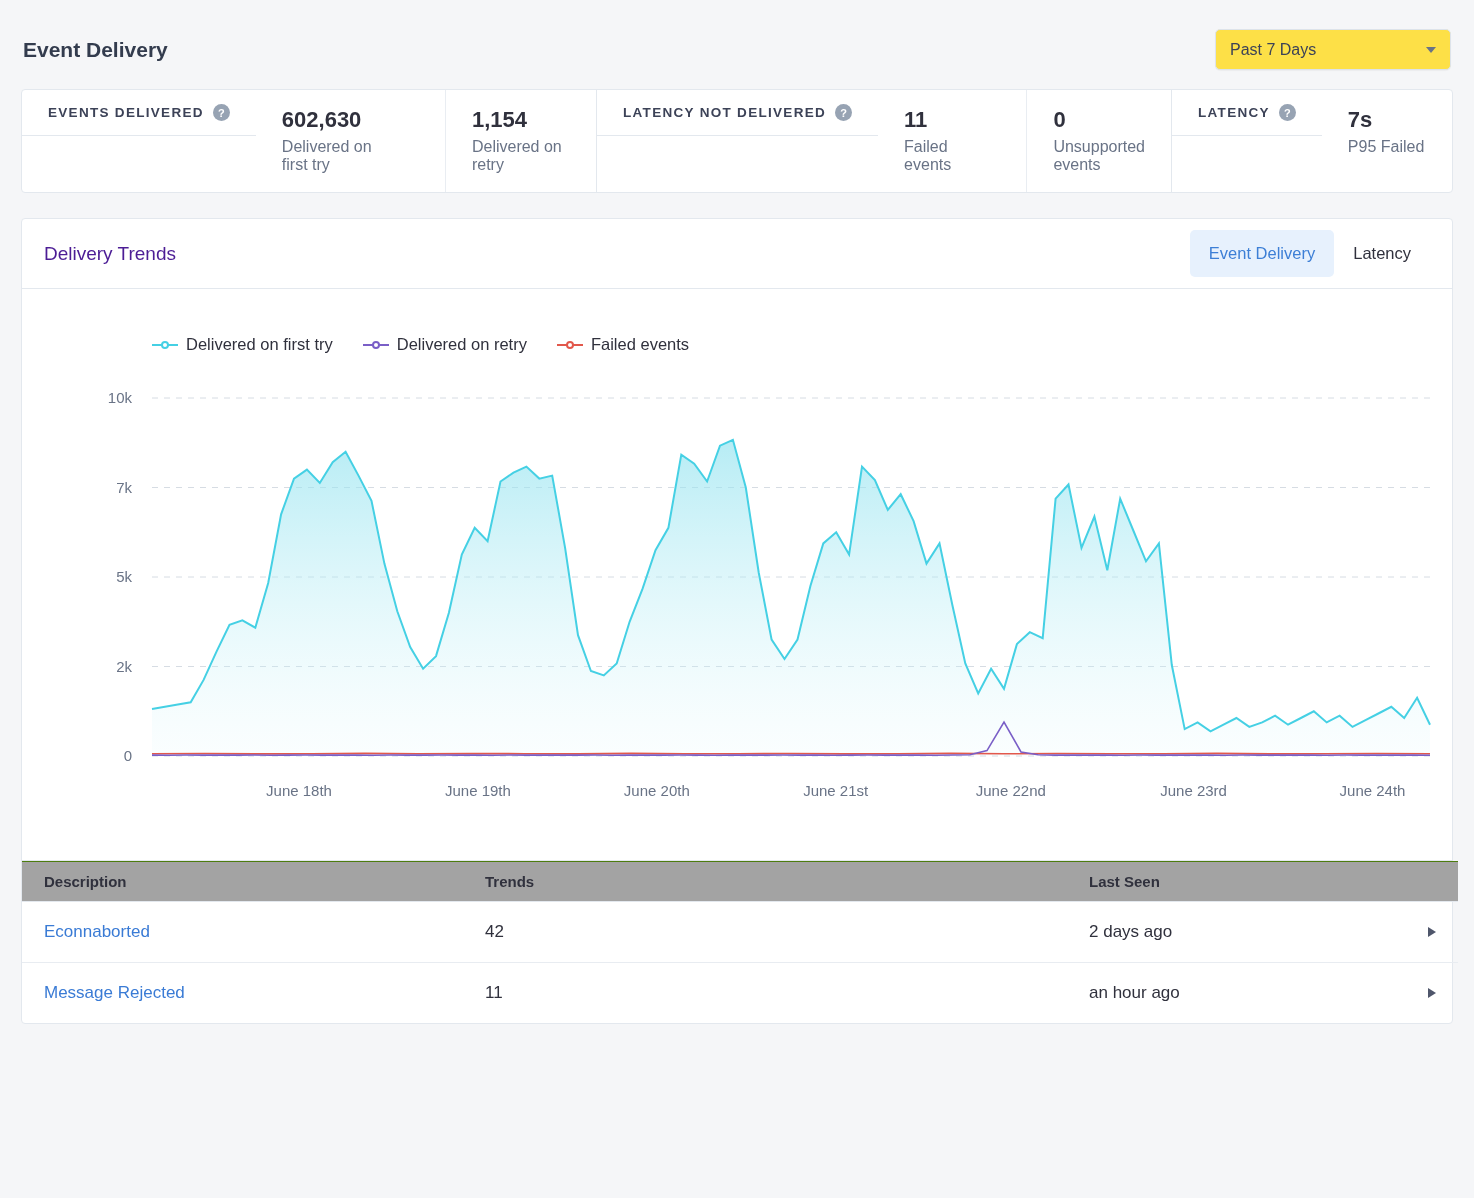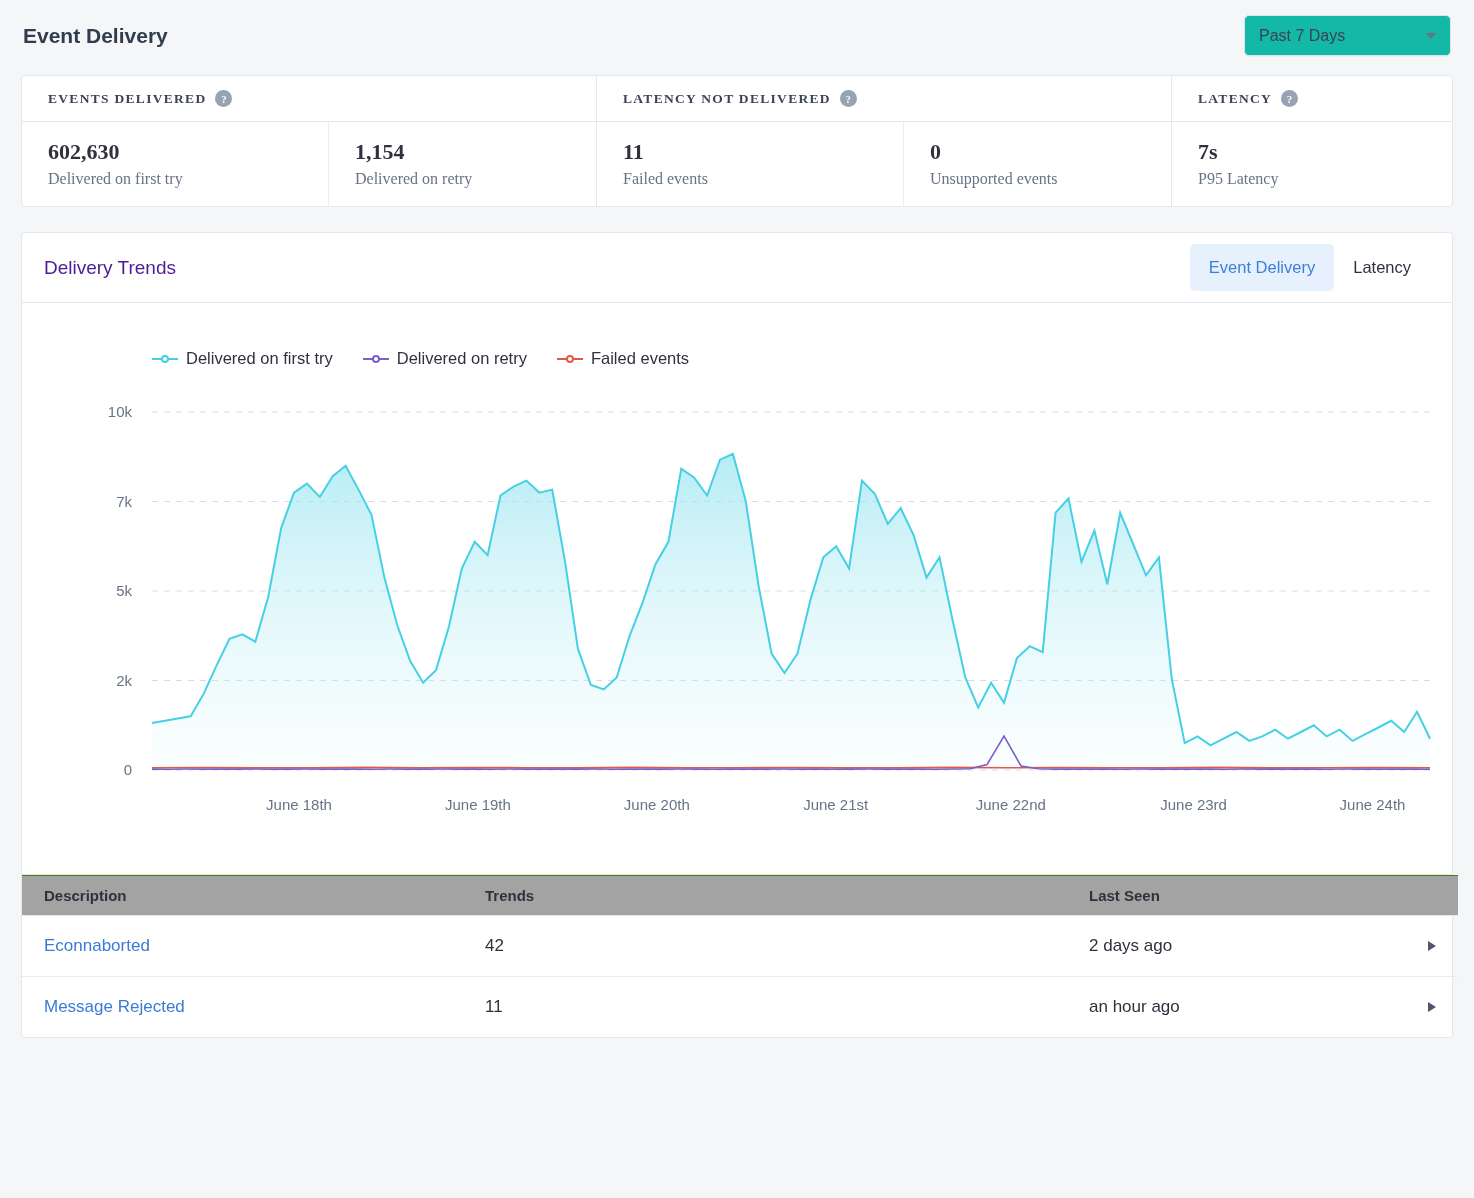--- a/index.html
+++ b/index.html
@@ -2,39 +2,39 @@
 <html><head>
 <meta charset="utf-8">
 <style>
   * { box-sizing: border-box; margin: 0; padding: 0; }
   html,body { width: 1474px; height: 1198px; overflow: hidden; }
   body {
     background: #f5f6f8;
     font-family: "Liberation Sans", sans-serif;
     color: #30313d;
   }
-  .page { padding: 0 21px; }
+  .page { padding: 14px 21px; }
 
   
   .topbar { display: flex; justify-content: space-between; align-items: center; padding: 15px 2px 19px 2px; }
   .page-title { font-size: 21px; font-weight: 700; color: #333c4e; }
   .range-select {
     display: flex; align-items: center; justify-content: space-between;
-    width: 207px; height: 41px; background: #14b8a6;
+    width: 236px; height: 41px; background: #fde047;
     border: 1px solid #dde3ea; border-radius: 5px; padding: 0 14px;
     font-size: 16px; color: #3c4257; cursor: pointer;
     box-shadow: 0 1px 1px rgba(0,0,0,0.04);
   }
   .caret-down { width: 0; height: 0; border-left: 5px solid transparent; border-right: 5px solid transparent; border-top: 6px solid #697386; }
 
   .card { background: #fff; border: 1px solid #e3e8ee; border-radius: 4px; }
 
   
   .stats-card { display: flex; }
-  .stat-section { display: flex; flex-direction: column; font-family: Liberation Serif, serif; }
+  .stat-section { display: flex; flex-direction: row; }
   .stat-section + .stat-section { border-left: 1px solid #e3e8ee; }
   .s1 { width: 574px; } .s2 { width: 575px; } .s3 { width: 287px; flex: 1; }
   .stat-head { display: flex; align-items: center; gap: 9px; height: 46px; padding: 0 26px; border-bottom: 1px solid #e3e8ee; }
   .stat-title { font-size: 13.5px; font-weight: 700; letter-spacing: 1.3px; color: #3c4257; }
   .help-icon {
     width: 17px; height: 17px; border-radius: 50%; background: #97a3b3; color: #fff;
     font-size: 11px; font-weight: 700; display: inline-flex; align-items: center; justify-content: center; cursor: pointer;
   }
   .stat-cells { display: flex; flex: 1; gap: 39px; }
   .stat-cell { flex: 1; padding: 17px 26px 18px 26px; }
@@ -123,21 +123,21 @@
     </section>
 
     <section class="stat-section s3">
       <div class="stat-head">
         <span class="stat-title">LATENCY</span>
         <span class="help-icon">?</span>
       </div>
       <div class="stat-cells">
         <div class="stat-cell">
           <div class="stat-value">7s</div>
-          <div class="stat-label">P95 Latency</div>
+          <div class="stat-label">P95 Failed</div>
         </div>
       </div>
     </section>
 
   </div>
 
   <div class="card main-card">
 
     <div class="trends-header">
       <h2 class="section-heading">Delivery Trends</h2>

